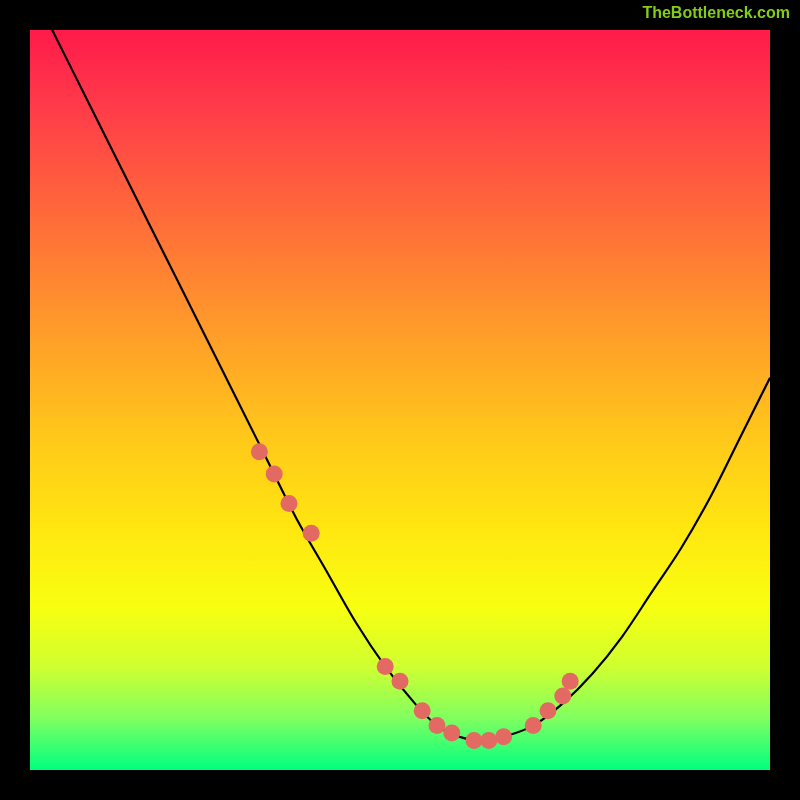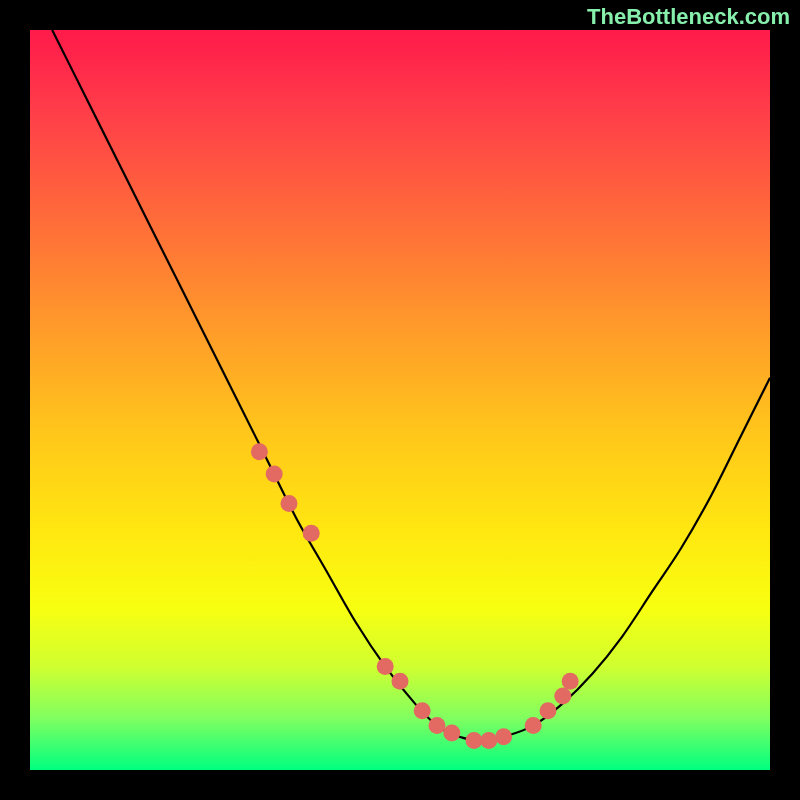--- a/index.html
+++ b/index.html
@@ -8,22 +8,22 @@
     height: 800px;
     background: #000;
     position: relative;
     overflow: hidden;
     font-family: Arial, Helvetica, sans-serif;
   }
   .watermark {
     position: absolute;
     top: 4px;
     right: 10px;
-    color: #86efac;
-    font-size: 22px;
+    color: #84cc16;
+    font-size: 16px;
     font-weight: bold;
     z-index: 10;
   }
   .plot-area {
     position: absolute;
     left: 30px;
     top: 30px;
     width: 740px;
     height: 740px;
     background: linear-gradient(to bottom,

